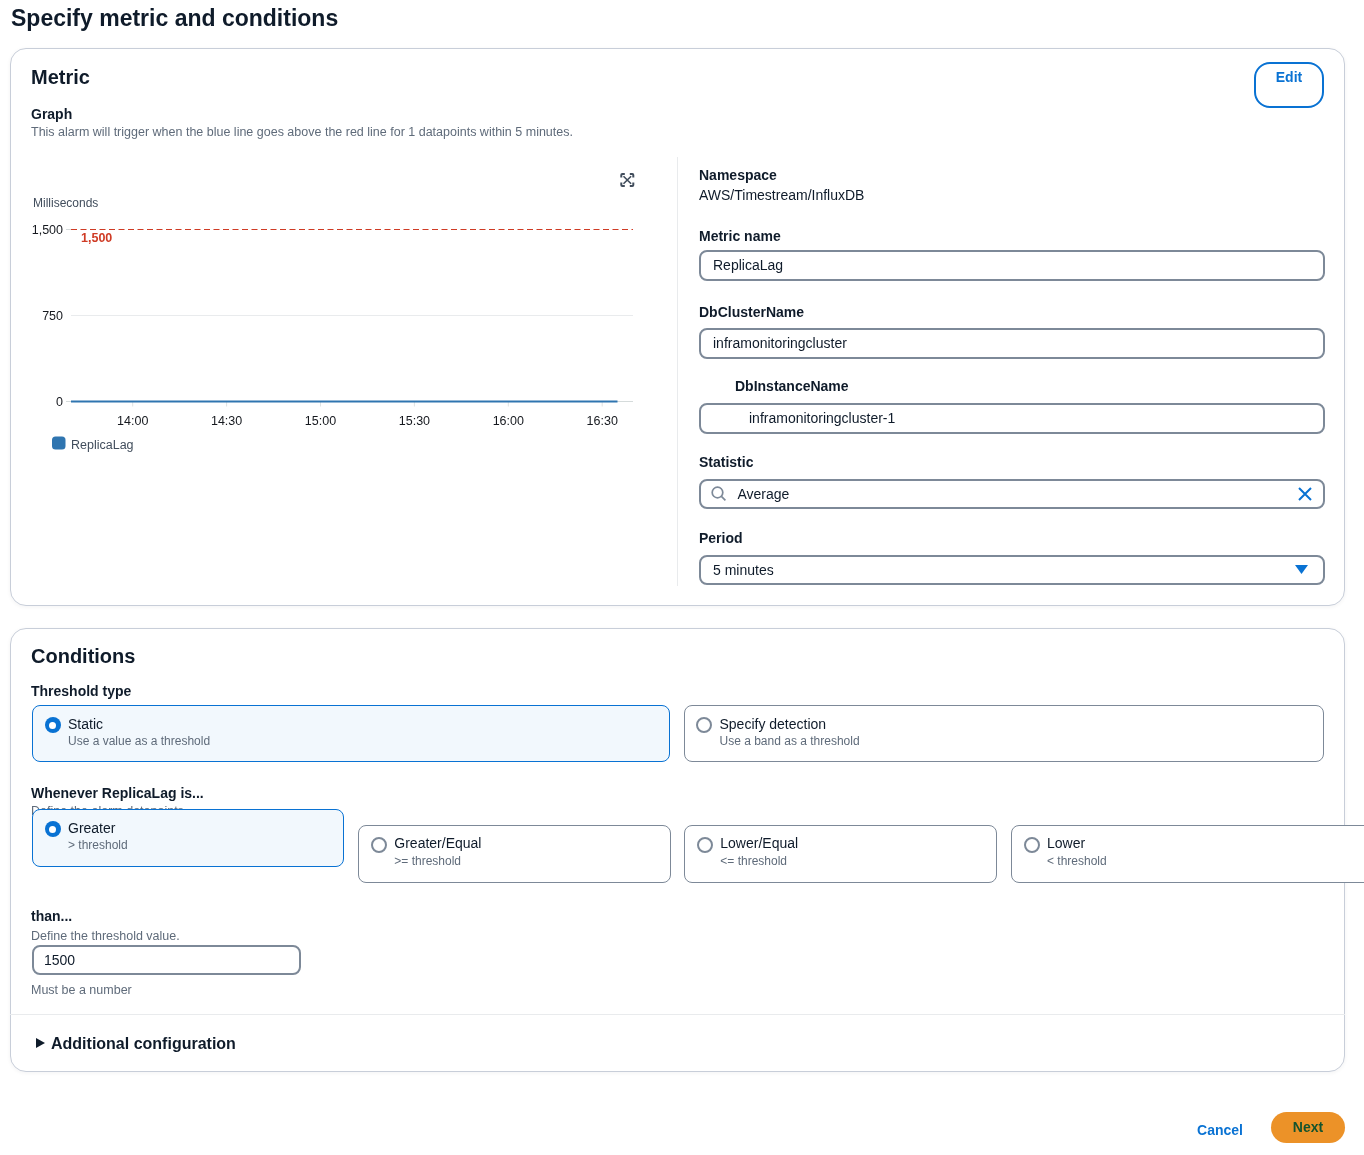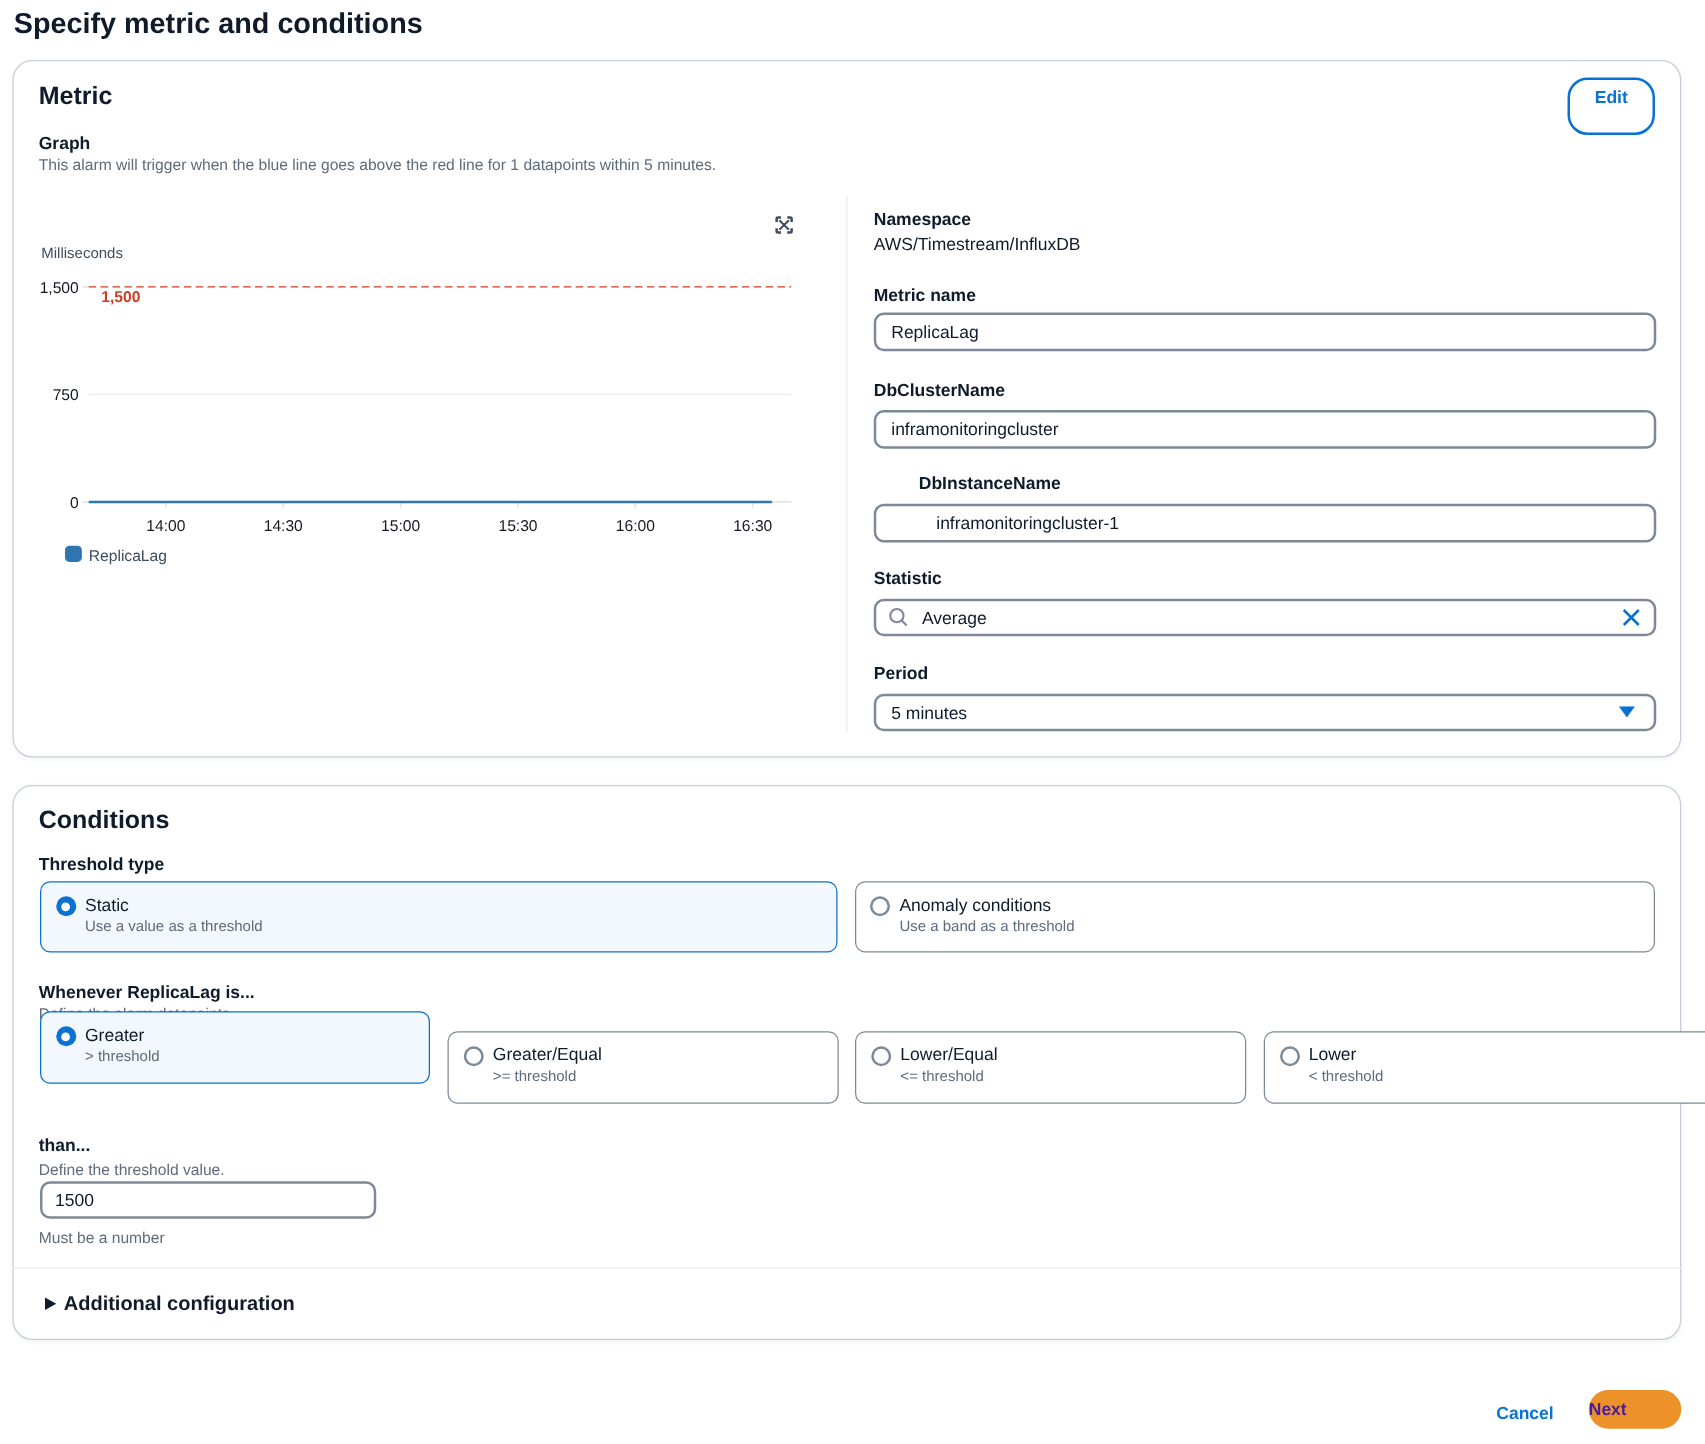--- a/index.html
+++ b/index.html
@@ -32,22 +32,22 @@
 .radio.on::after { content:""; position:absolute; left:4.5px; top:4.5px; width:7px; height:7px;
   border-radius:50%; background:#fff; }
 .t-title { position:absolute; left:35px; top:7.5px; font-size:14px; line-height:20px; }
 .t-desc { position:absolute; left:35px; top:27px; font-size:12px; line-height:16px; color:#5f6b7a; }
 .divider-h { position:absolute; left:10px; top:1014px; width:1335px; height:1px; background:#e9ebed; }
 .tri { position:absolute; left:36px; top:1038px; width:0; height:0;
   border-left:9px solid #0f1b2a; border-top:5.5px solid transparent; border-bottom:5.5px solid transparent; }
 .cancel { position:absolute; left:1180px; top:1120px; width:80px; text-align:center;
   color:#0972d3; font-size:14px; font-weight:700; line-height:20px; }
 .nextbtn { position:absolute; left:1271px; top:1112px; width:74px; height:31px;
-  background:#ec9228; border-radius:16px; color:#4c1d95;
-  font-size:14px; font-weight:700; line-height:31px; text-align:left; }
+  background:#ec9228; border-radius:16px; color:#14532d;
+  font-size:14px; font-weight:700; line-height:31px; text-align:center; }
 </style>
 </head>
 <body>
 <h1>Specify metric and conditions</h1>
 
 <div class="card" id="card1"></div>
 <div class="h2" style="top:65px;">Metric</div>
 <div class="editbtn">Edit</div>
 <div class="lbl" style="left:31px; top:104px;">Graph</div>
 <div class="small" style="left:31px; top:124px;">This alarm will trigger when the blue line goes above the red line for 1 datapoints within 5 minutes.</div>
@@ -122,21 +122,21 @@
 <div class="h2" style="top:644px;">Conditions</div>
 <div class="lbl" style="left:31px; top:681px;">Threshold type</div>
 
 <div class="tile sel" style="left:32px; top:705px; width:638px; height:57px;">
   <span class="radio on"></span>
   <div class="t-title">Static</div>
   <div class="t-desc">Use a value as a threshold</div>
 </div>
 <div class="tile" style="left:683.5px; top:705px; width:640px; height:57px;">
   <span class="radio"></span>
-  <div class="t-title">Anomaly conditions</div>
+  <div class="t-title">Specify detection</div>
   <div class="t-desc">Use a band as a threshold</div>
 </div>
 
 <div class="lbl" style="left:31px; top:783px;">Whenever ReplicaLag is...</div>
 <div class="small" style="left:31px; top:802.5px;">Define the alarm datapoints.</div>
 
 <div class="tile sel" style="left:32px; top:809px; width:312.4px; height:58px;">
   <span class="radio on"></span>
   <div class="t-title">Greater</div>
   <div class="t-desc">&gt; threshold</div>

